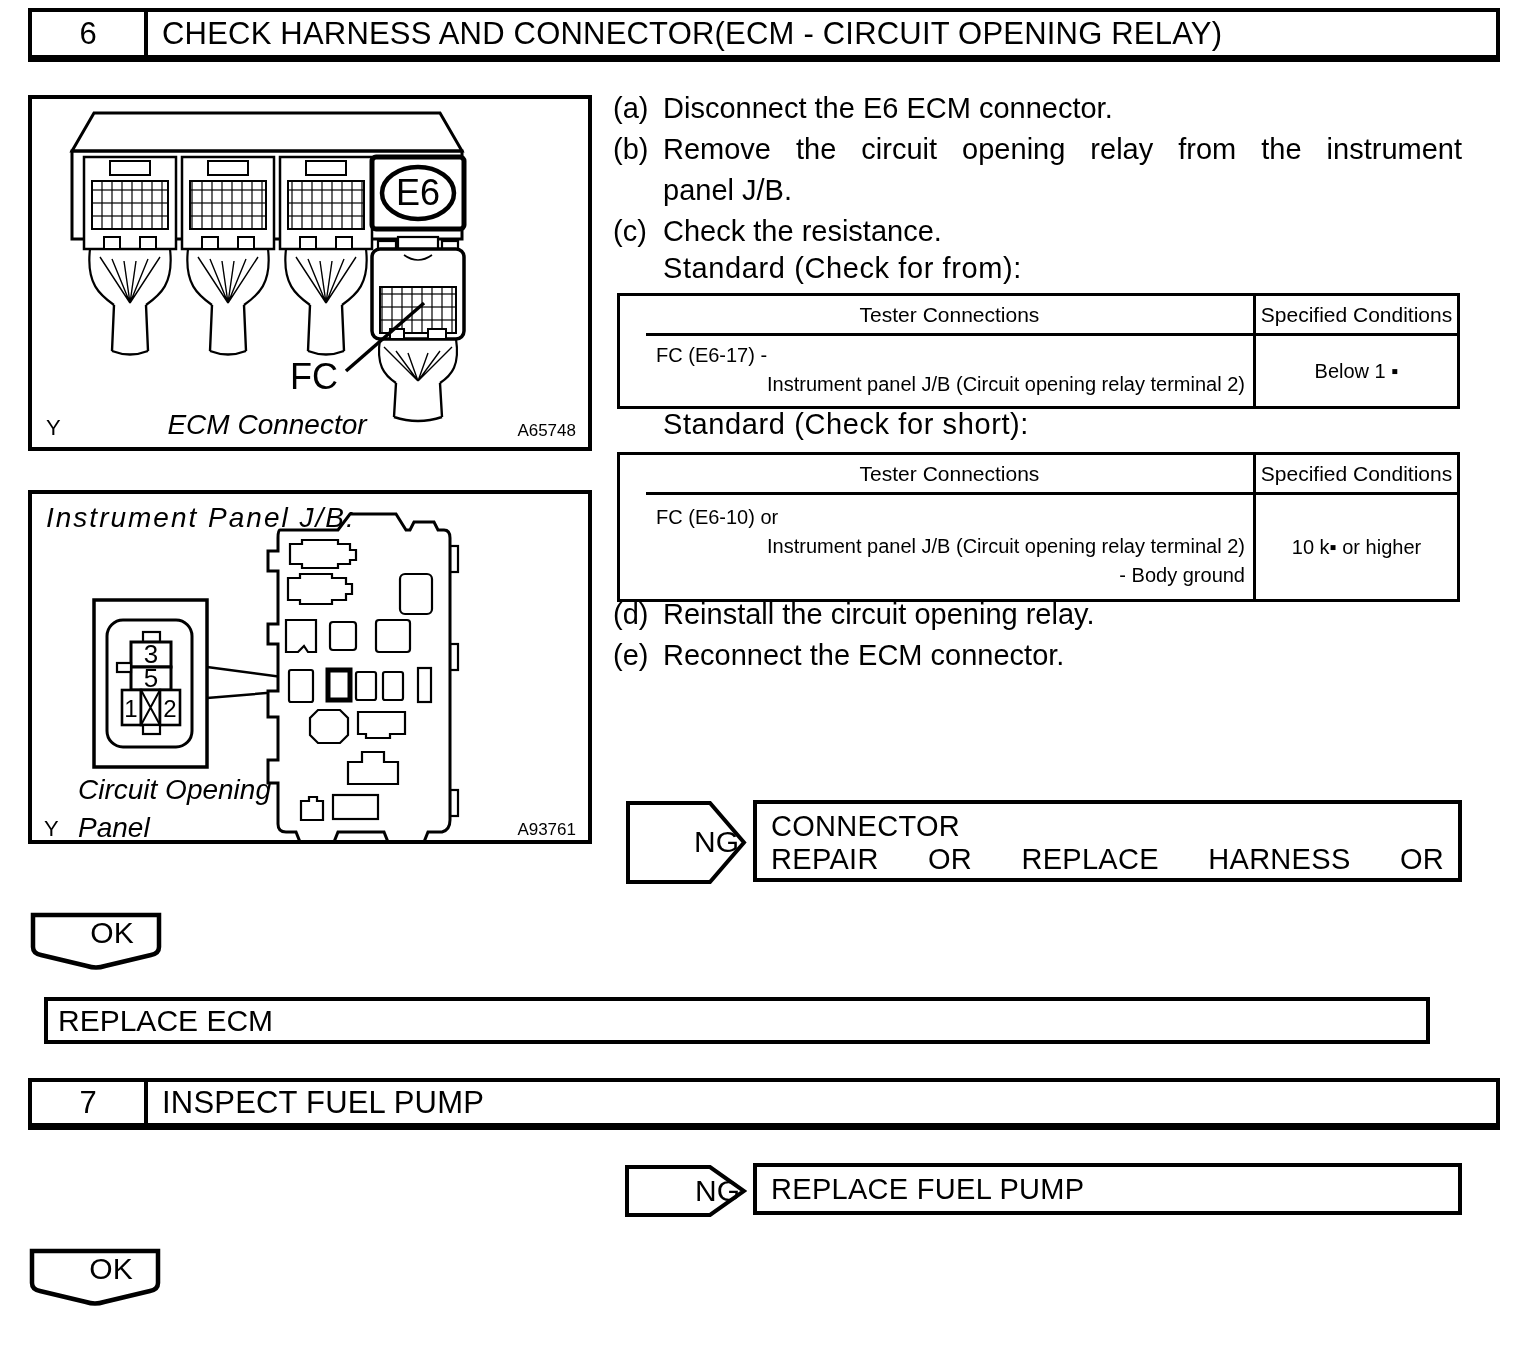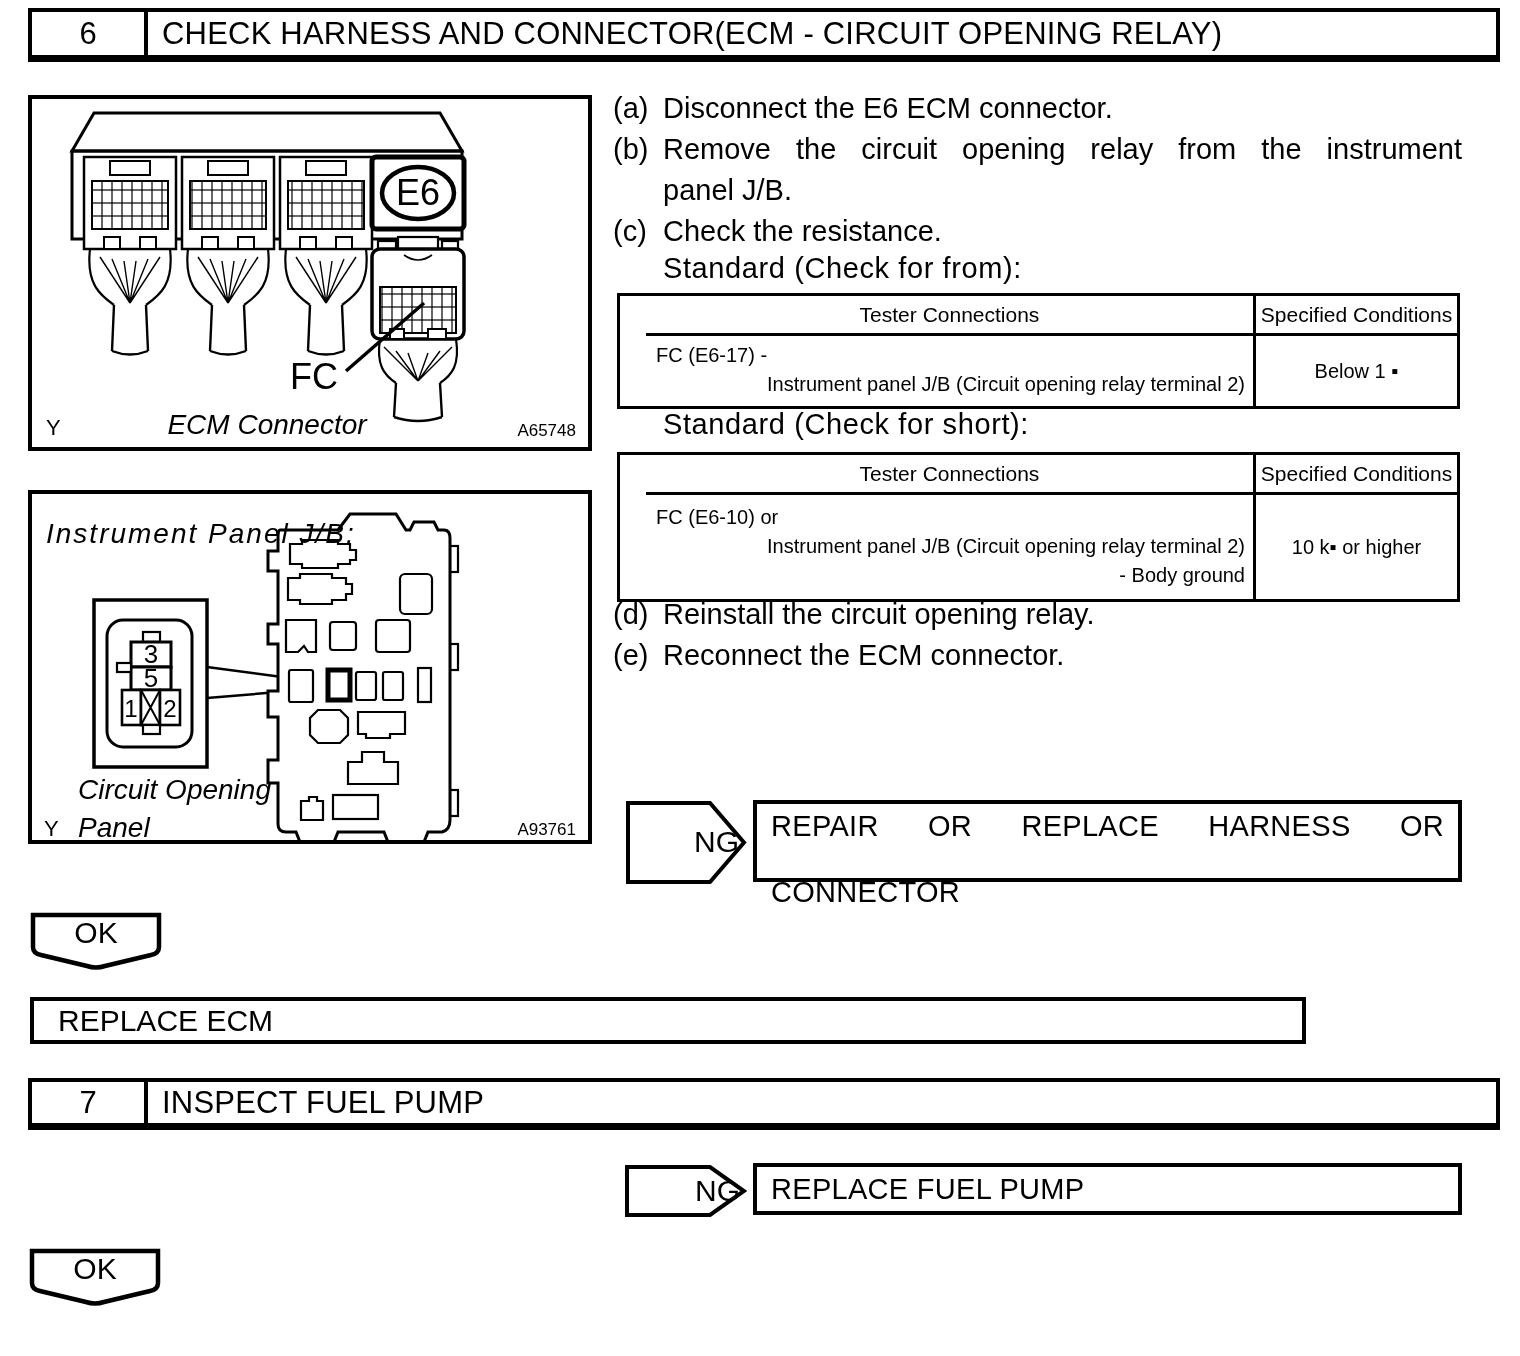--- a/index.html
+++ b/index.html
@@ -38,23 +38,23 @@
 
   
   .ng-arrow{position:absolute;}
   .ng-text{position:absolute;font-size:30px;margin-left:46px;}
   .action-box{position:absolute;box-sizing:border-box;border:4px solid #000;background:#fff;padding:6px 14px 0 14px;}
   .action-line{font-size:29px;line-height:33px;letter-spacing:.3px;}
   .a-just{text-align:justify;}
   .a-just::after{content:"";display:inline-block;width:100%;}
   .action-single{display:flex;align-items:center;height:100%;padding-bottom:4px;}
   .ok-banner{position:absolute;width:134px;height:60px;}
-  .ok-text{position:absolute;left:0;top:5px;width:134px;text-align:center;font-size:30px;}
-  .wide-box{position:absolute;left:30px;width:1276px;box-sizing:border-box;border:4px solid #000;
-            display:flex;align-items:center;padding-left:24px;font-size:30px;background:#fff;}
+  .ok-text{position:absolute;left:16px;top:5px;width:134px;text-align:center;font-size:30px;}
+  .wide-box{position:absolute;left:44px;width:1386px;box-sizing:border-box;border:4px solid #000;
+            display:flex;align-items:center;padding-left:10px;font-size:30px;background:#fff;}
   svg{display:block;}
 </style>
 </head>
 <body>
 
 <div class="page">
 
   <div class="step-header" style="top:8px;height:54px;">
     <div class="step-num">6</div>
     <div class="step-title">CHECK HARNESS AND CONNECTOR(ECM - CIRCUIT OPENING RELAY)</div>
@@ -191,21 +191,21 @@
         <rect x="386" y="174" width="13" height="34"></rect>
         <path d="M286,216 L308,216 L316,224 L316,241 L308,249 L286,249 L278,241 L278,224 Z"></path>
         <path d="M326,218 L373,218 L373,240 L358,240 L358,244 L334,244 L334,240 L326,240 Z"></path>
         <path d="M316,268 L330,268 L330,258 L352,258 L352,268 L366,268 L366,290 L316,290 Z"></path>
         <path d="M269,307 L277,307 L277,303 L285,303 L285,307 L291,307 L291,326 L269,326 Z"></path>
         <rect x="301" y="301" width="45" height="24"></rect>
       </g>
 
       <rect x="296" y="176" width="22" height="30" stroke="#000" fill="#fff" stroke-width="5"></rect>
     </svg>
-    <span class="fig-label" style="left:14px;top:24px;letter-spacing:2px;">Instrument Panel J/B:</span>
+    <span class="fig-label" style="left:14px;top:8px;letter-spacing:2px;">Instrument Panel J/B:</span>
     <span class="fig-label" style="left:46px;top:280px;">Circuit Opening</span>
     <span class="fig-label" style="left:46px;top:318px;">Panel</span>
     <span class="fig-corner" style="left:12px;top:322px;">Y</span>
     <span class="fig-id" style="right:12px;top:326px;">A93761</span>
   </div>
 
   <span class="p-letter" style="top:92px;">(a)</span>
   <span class="p-text" style="top:92px;">Disconnect the E6 ECM connector.</span>
 
   <span class="p-letter" style="top:133px;">(b)</span>
@@ -246,22 +246,22 @@
   <span class="p-letter" style="top:639px;">(e)</span>
   <span class="p-text" style="top:639px;">Reconnect the ECM connector.</span>
 
   <div class="ng-arrow" style="left:626px;top:801px;">
     <svg width="121" height="83" viewBox="0 0 121 83">
       <polygon points="2,2 84,2 118,41.5 84,81 2,81" fill="#fff" stroke="#000" stroke-width="4"></polygon>
     </svg>
     <span class="ng-text" style="left:22px;top:24px;">NG</span>
   </div>
   <div class="action-box" style="left:753px;top:800px;width:709px;height:82px;">
+    <div class="action-line">CONNECTOR</div>
     <div class="action-line a-just">REPAIR OR REPLACE HARNESS OR</div>
-    <div class="action-line">CONNECTOR</div>
   </div>
 
   <div class="ok-banner" style="left:29px;top:911px;">
     <svg width="134" height="60" viewBox="0 0 134 60">
       <path d="M4,4 L130,4 L130,36 C130,41 127,43 122,44 L76,55 C70,57 64,57 58,55 L12,44 C7,43 4,41 4,36 Z" fill="#fff" stroke="#000" stroke-width="4.5"></path>
     </svg>
     <span class="ok-text">OK</span>
   </div>
 
   <div class="wide-box" style="top:997px;height:47px;">REPLACE ECM</div>

